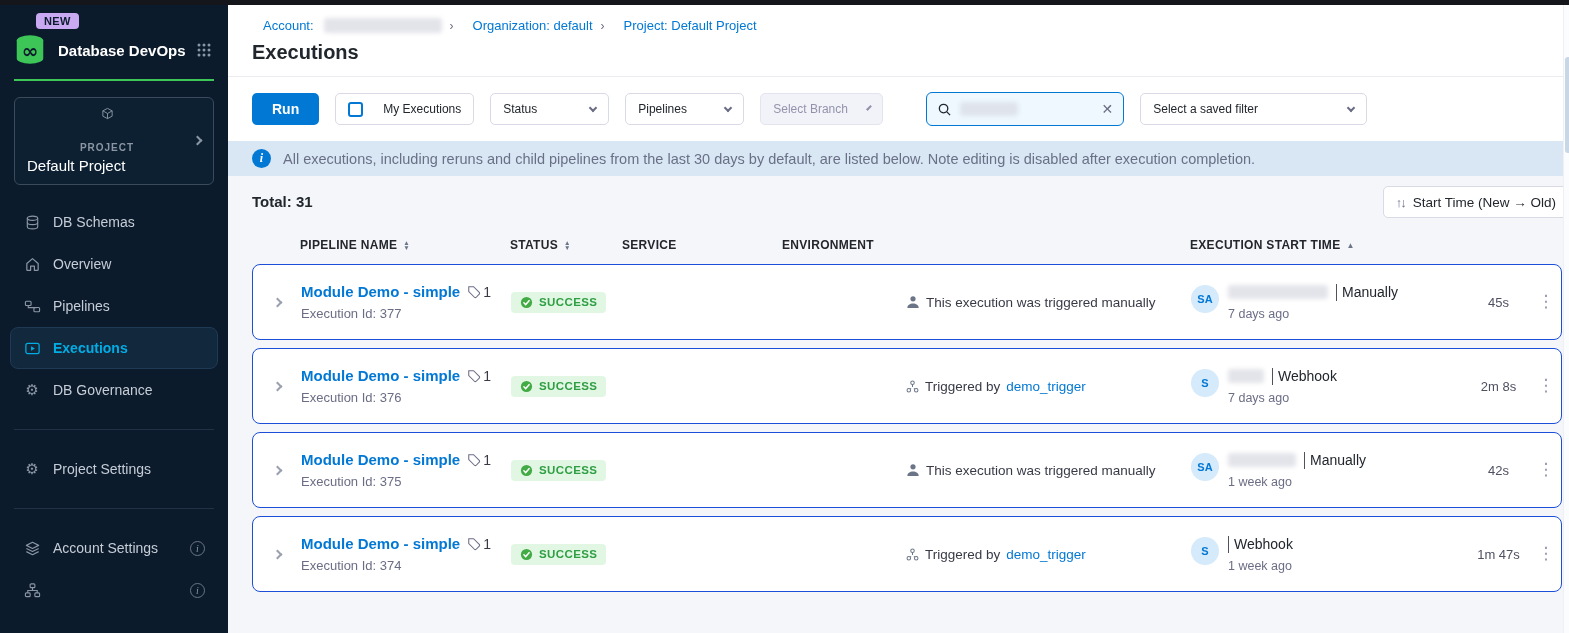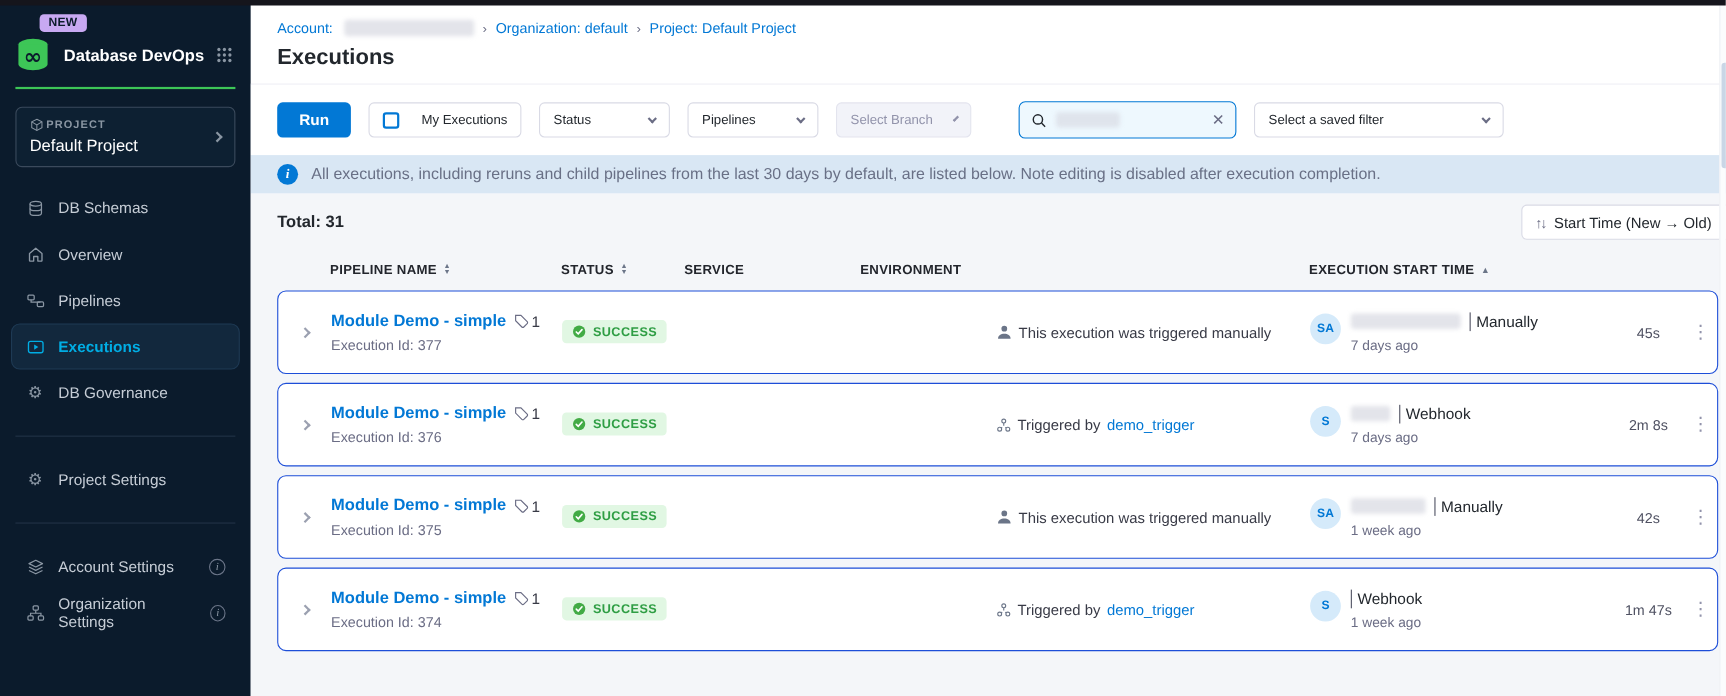--- a/index.html
+++ b/index.html
@@ -11,42 +11,42 @@
   .sidebar { width:228px; height:100%; background:#0b1b2c; flex:none; padding-top:5px; color:#c6cdd6; }
   .new-badge { display:inline-block; margin:8px 0 2px 36px; background:#c8a9f2; color:#0b1b2c;
                font-size:11px; font-weight:bold; padding:2px 8px; border-radius:4px; letter-spacing:.3px; }
   .logo-row { display:flex; align-items:center; gap:10px; padding:2px 16px 12px 12px; }
   .logo-mark { width:36px; height:34px; position:relative; flex:none; }
   .logo-title { font-size:15px; font-weight:bold; color:#fff; white-space:nowrap; }
   .grid-icon { margin-left:auto; flex:none; }
   .green-line { height:2px; background:#3dc657; margin:0 14px; }
   .project-card { margin:16px 14px 6px; border:1px solid #3b4a5c; border-radius:6px; padding:9px 26px 10px 12px;
                   position:relative; cursor:pointer; background:#0d2032; }
-  .project-label-row { display:flex; align-items:center; gap:2px; color:#8a96a3; font-size:10px;
-                       font-weight:bold; letter-spacing:1px; }
+  .project-label-row { display:flex; align-items:center; gap:22px; color:#8a96a3; font-size:10px;
+                       font-weight:bold; letter-spacing:1px;flex-direction:column; }
   .project-name { color:#fff; font-size:15px; margin-top:4px; }
   .chev { display:inline-block; width:7px; height:7px; border-right:2px solid #8a96a3; border-bottom:2px solid #8a96a3; }
   .chev.right { transform:rotate(-45deg); }
   .chev.down  { transform:rotate(45deg); margin-top:-3px; }
   .project-card .chev { position:absolute; right:12px; top:50%; margin-top:-4px; }
   .nav { margin-top:16px; }
   .nav-item { display:flex; align-items:center; gap:12px; height:42px; margin:0 10px; padding:0 12px;
               font-size:14px; color:#c6cdd6; border-radius:8px; cursor:pointer; border:1px solid transparent; }
   .nav-item .nico { width:18px; height:18px; flex:none; display:flex; align-items:center; justify-content:center; color:#8a96a3; font-size:15px; }
   .nav-item.active { background:#12283d; border-color:#1e3a54; color:#00ade4; font-weight:bold; }
   .nav-item.active .nico { color:#00ade4; }
   .side-divider { height:1px; background:#223246; margin:18px 14px; }
   .info-dot { margin-left:auto; width:15px; height:15px; border:1px solid #6b7588; border-radius:50%;
               color:#8a96a3; font-size:10px; display:flex; align-items:center; justify-content:center; font-style:italic; font-family:"Liberation Serif", serif; }
 
   
   .main { flex:1; height:100%; padding-top:5px; display:flex; flex-direction:column; background:#fff; position:relative; }
   .page-header { padding:13px 24px 12px; border-bottom:1px solid #ebecf2; }
   .breadcrumb { display:flex; align-items:center; gap:8px; font-size:13px; color:#0278d5; }
-  .crumb { cursor:pointer; }
+  .crumb { cursor:pointer;margin-left:11px; }
   .crumb-sep { color:#6b6d85; font-size:12px; }
   .redacted { display:inline-block; background:#e3e4ea; border-radius:3px; filter:blur(2px); }
   .bc-redacted { width:118px; height:15px; margin-left:2px; }
   .page-title { font-size:20px; font-weight:bold; color:#22272d; margin-top:8px; }
 
   .toolbar { display:flex; align-items:center; gap:16px; padding:15px 0 15px 24px; background:#fff; }
   .btn-run { background:#0278d5; color:#fff; font-weight:bold; font-size:14px; border:none;
              border-radius:5px; padding:0 20px; height:32px; cursor:pointer; }
   .pill { display:flex; align-items:center; height:32px; border:1px solid #d9dae5; border-radius:5px;
           background:#fff; font-size:12px; color:#22272d; padding:0 12px; cursor:pointer; gap:20px; white-space:nowrap; }
@@ -219,21 +219,20 @@
     </div>
     <div class="nav-item">
       <span class="nico">
         <svg width="17" height="17" viewBox="0 0 18 18" fill="none" stroke="currentColor" stroke-width="1.2">
           <rect x="6.5" y="2" width="5" height="4" rx="1"></rect>
           <rect x="1.5" y="11.5" width="5" height="4" rx="1"></rect>
           <rect x="11.5" y="11.5" width="5" height="4" rx="1"></rect>
           <path d="M9 6v3M4 11.5V9h10v2.5"></path>
         </svg>
       </span>
-      <span>Organization Settings</span>
       <span class="info-dot">i</span>
     </div>
   </div>
 
   <div class="main">
 
     <div class="page-header">
       <div class="breadcrumb">
         <span class="crumb">Account:</span>
         <span class="redacted bc-redacted"></span>

